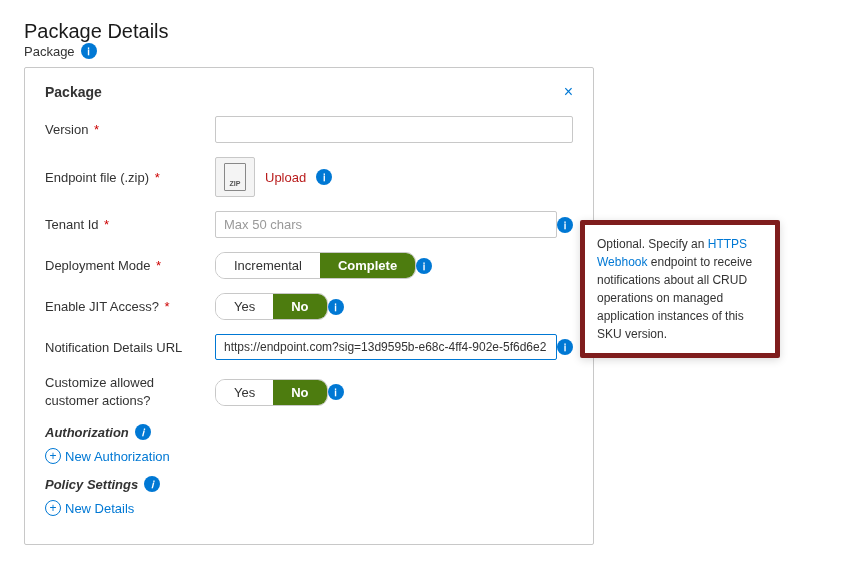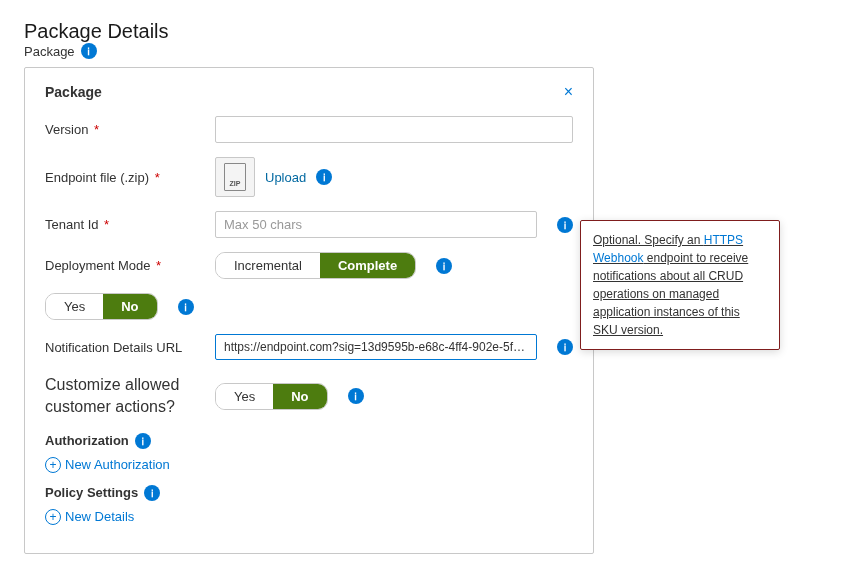--- a/index.html
+++ b/index.html
@@ -91,21 +91,21 @@
     }
 
     .form-label .required {
       color: #c00;
       margin-left: 2px;
     }
 
     .form-control-wrap {
       display: flex;
       align-items: center;
-      gap: 20px;
+      gap: 0;
       flex: 1;
     }
 
     .text-input {
       border: 1px solid #c8c8c8;
       border-radius: 2px;
       padding: 5px 8px;
       font-size: 13px;
       color: #333;
       outline: none;
@@ -150,21 +150,21 @@
     }
 
     .zip-lines-text {
       font-size: 7px;
       font-weight: bold;
       color: #555;
       letter-spacing: 0;
     }
 
     .upload-link {
-      color: #0369a1;
+      color: #b91c1c;
       cursor: pointer;
       text-decoration: none;
       font-size: 13px;
     }
 
     .toggle-group {
       display: flex;
       border: 1px solid #c8c8c8;
       border-radius: 10px;
       overflow: hidden;
@@ -197,23 +197,24 @@
       overflow: hidden;
       text-overflow: ellipsis;
       white-space: nowrap;
     }
 
     .section-label {
       font-size: 13px;
       color: #333;
       margin-bottom: 8px;
       display: flex;
-      align-items: flex-start;
+      align-items: flex-end;
       gap: 6px;
       font-weight: 600;
+      font-style: italic;
     }
 
     .add-link {
       display: flex;
       align-items: center;
       gap: 4px;
       color: #0078d4;
       cursor: pointer;
       font-size: 13px;
       text-decoration: none;
@@ -232,37 +233,36 @@
       color: #0078d4;
       line-height: 1;
     }
 
     .tooltip-box {
       position: absolute;
       left: 580px;
       top: 220px;
       width: 200px;
       background: #fff;
-      border: 1px solid #7f1d1d;
+      border: 5px solid #7f1d1d;
       border-radius: 2px;
       padding: 10px 12px;
       font-size: 12px;
       color: #333;
       line-height: 1.5;
       box-shadow: 0 2px 8px rgba(0,0,0,0.15);
-      text-decoration: underline;
     }
 
     .tooltip-box .tooltip-link {
       color: #0078d4;
     }
 
     .multi-line-label {
       width: 160px;
-      font-size: 16px;
+      font-size: 13px;
       color: #333;
       flex-shrink: 0;
       line-height: 1.4;
     }
   </style>
 </head>
 <body>
 
 <h1>Package Details</h1>
 
@@ -318,20 +318,23 @@
     <div class="form-control-wrap">
       <div class="toggle-group">
         <button class="toggle-btn">Incremental</button>
         <button class="toggle-btn active">Complete</button>
       </div>
       <span class="info-icon">ℹ</span>
     </div>
   </div>
 
   <div class="form-row">
+    <div class="form-label">
+      <span>Enable JIT Access?</span><span class="required"> *</span>
+    </div>
     <div class="form-control-wrap">
       <div class="toggle-group">
         <button class="toggle-btn">Yes</button>
         <button class="toggle-btn active">No</button>
       </div>
       <span class="info-icon">ℹ</span>
     </div>
   </div>
 
   <div class="form-row">

